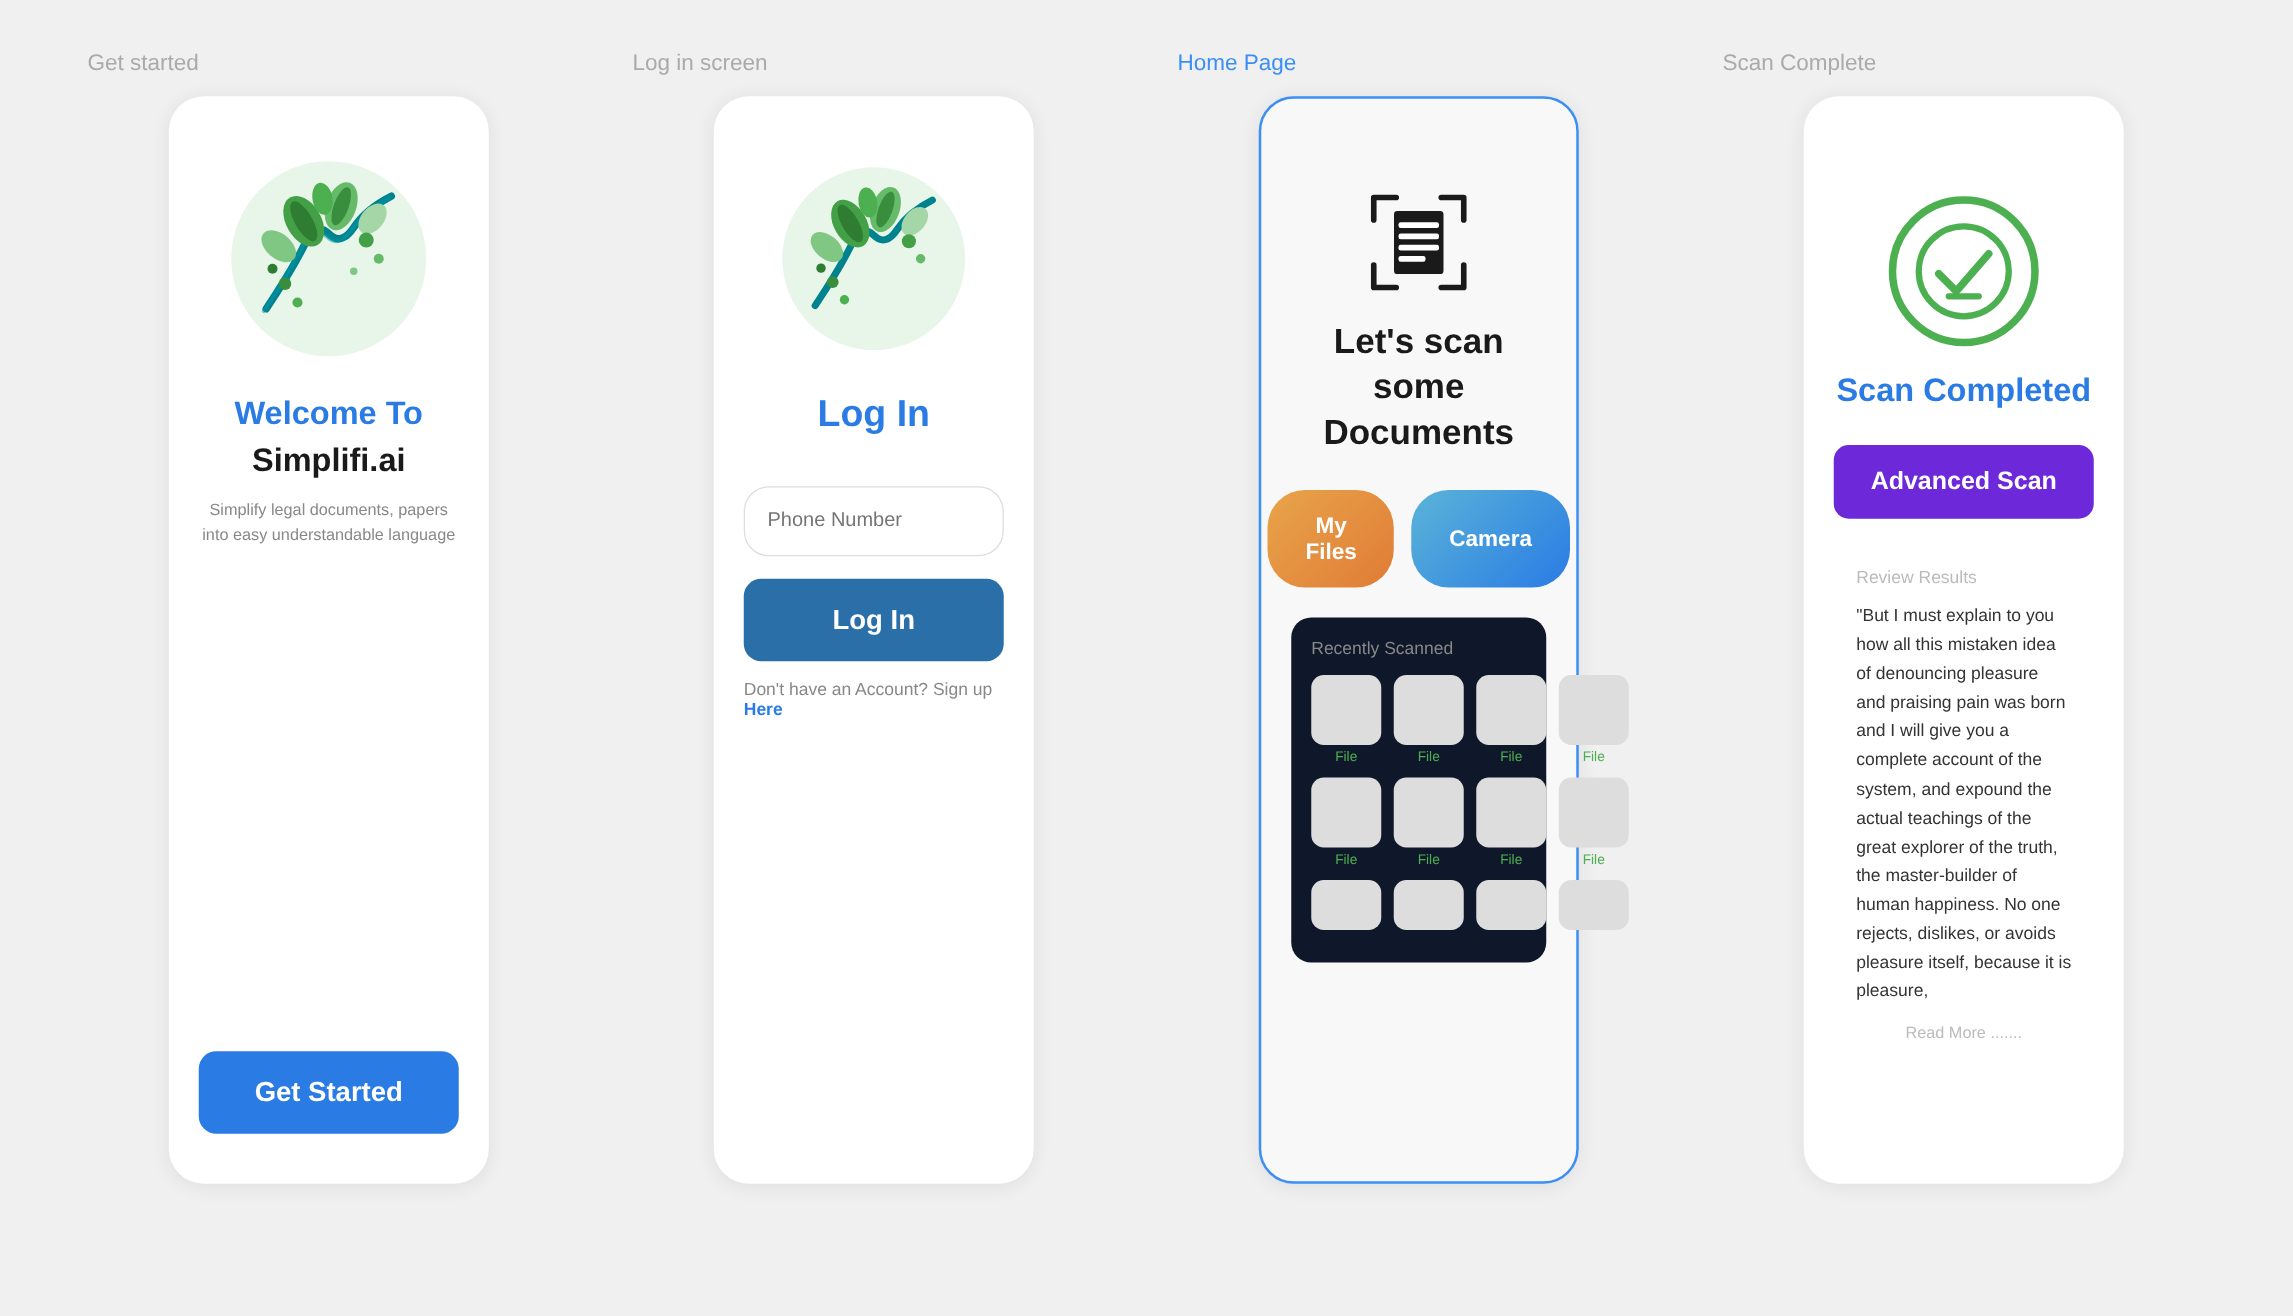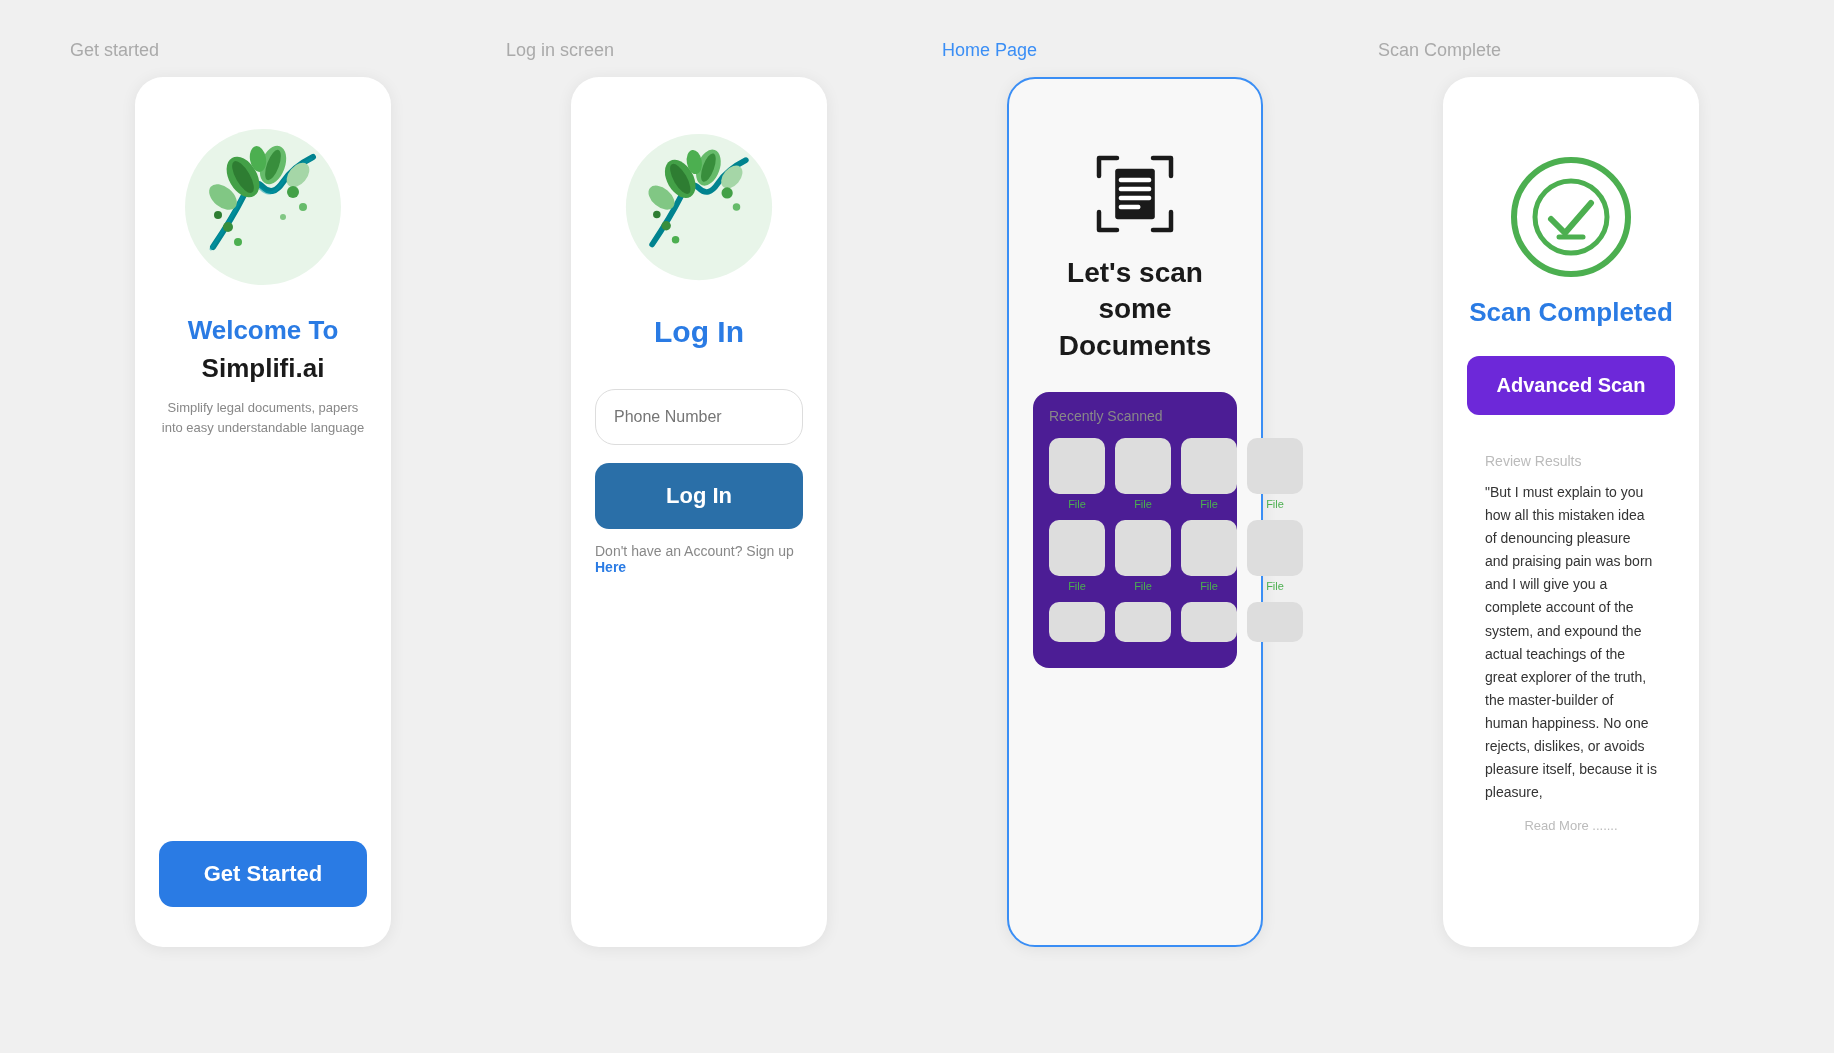--- a/index.html
+++ b/index.html
@@ -170,21 +170,21 @@
       color: #fff;
       font-size: 18px;
       font-weight: 700;
       border: none;
       border-radius: 30px;
       padding: 18px 30px;
       cursor: pointer;
       flex: 1;
     }
     .recently-scanned {
-      background: #4c1d95;
+      background: #0f172a;
       border-radius: 16px;
       width: 100%;
       padding: 16px;
     }
     .recently-scanned-title {
       color: #888;
       font-size: 14px;
       margin-bottom: 14px;
     }
     .file-grid {
@@ -353,20 +353,24 @@
         <rect x="28" y="22" width="44" height="56" rx="3" fill="#1a1a1a"></rect>
         <rect x="32" y="32" width="36" height="5" rx="2" fill="#fff"></rect>
         <rect x="32" y="42" width="36" height="5" rx="2" fill="#fff"></rect>
         <rect x="32" y="52" width="36" height="5" rx="2" fill="#fff"></rect>
         <rect x="32" y="62" width="24" height="5" rx="2" fill="#fff"></rect>
       </svg>
     </div>
     <div class="home-title">
       <span>Let's scan some</span><br><span>Documents</span>
     </div>
+    <div class="home-btn-row">
+      <button class="btn-my-files">My Files</button>
+      <button class="btn-camera">Camera</button>
+    </div>
     <div class="recently-scanned">
       <div class="recently-scanned-title">Recently Scanned</div>
 
       <div class="file-grid">
         <div class="file-thumb">
             <div class="file-box"></div>
             <span class="file-label">File</span>
           </div>
         <div class="file-thumb">
             <div class="file-box"></div>

